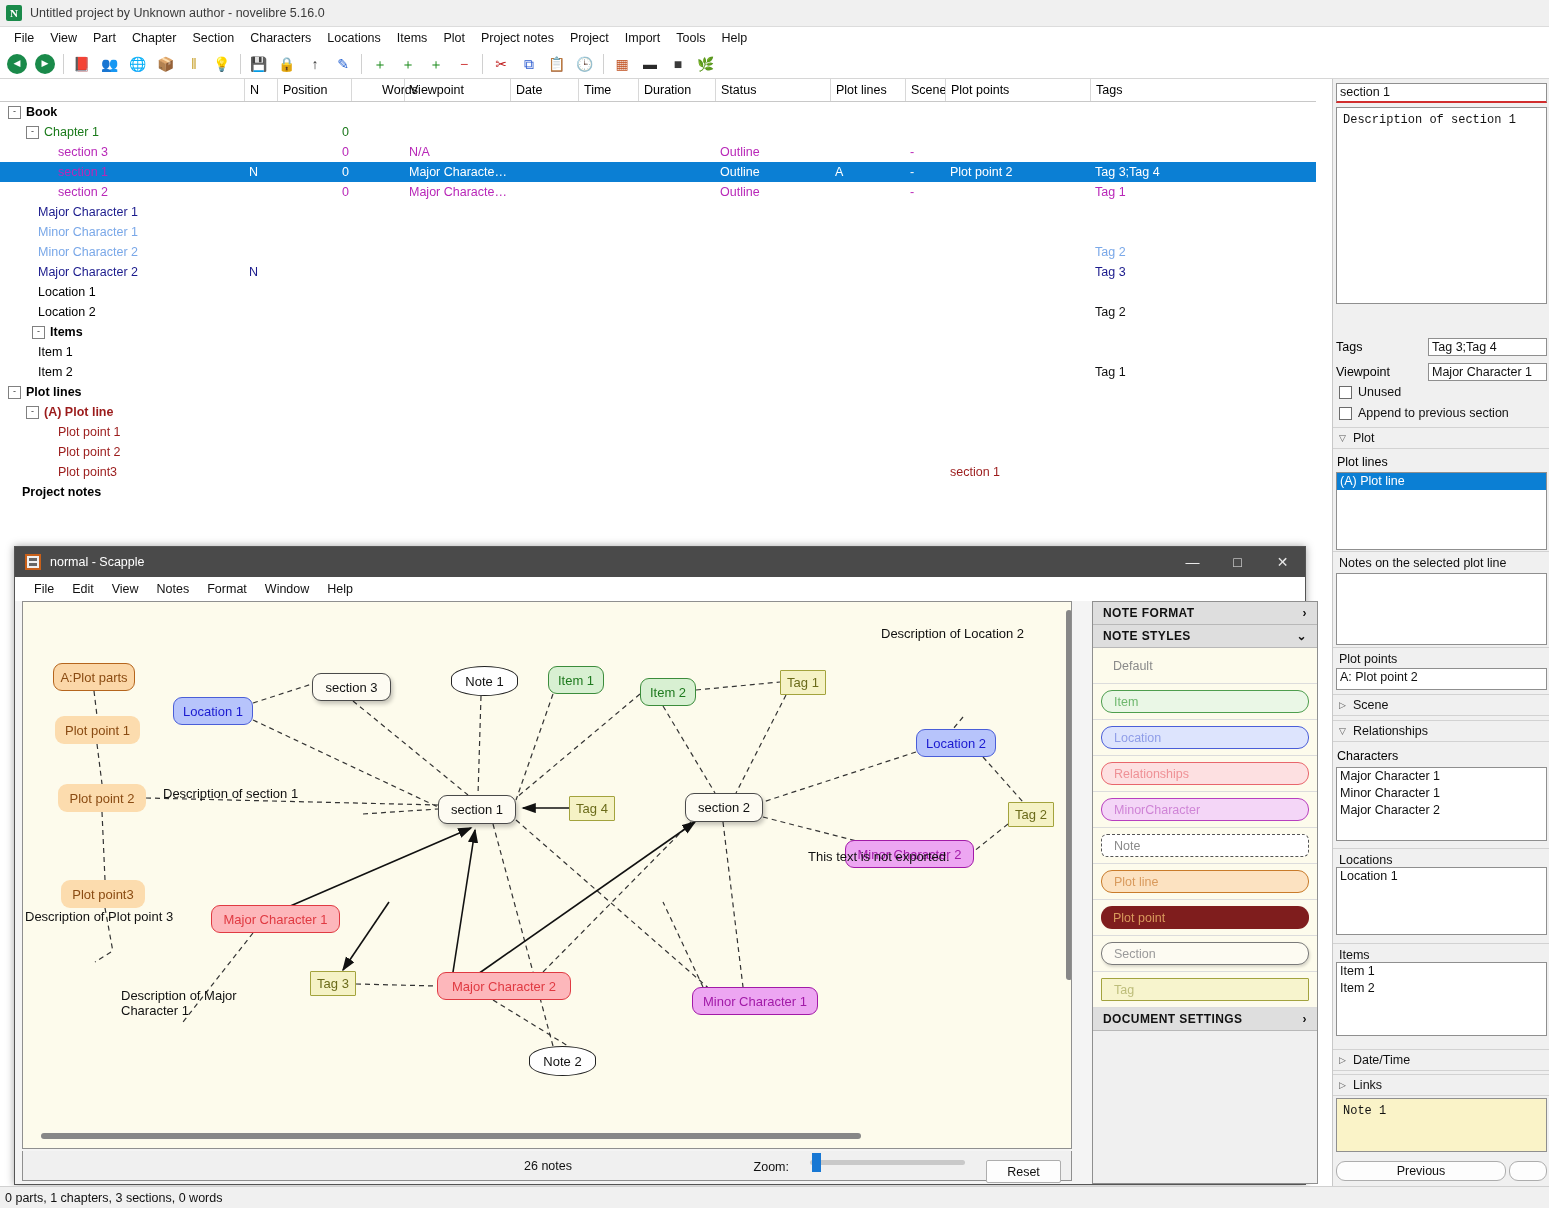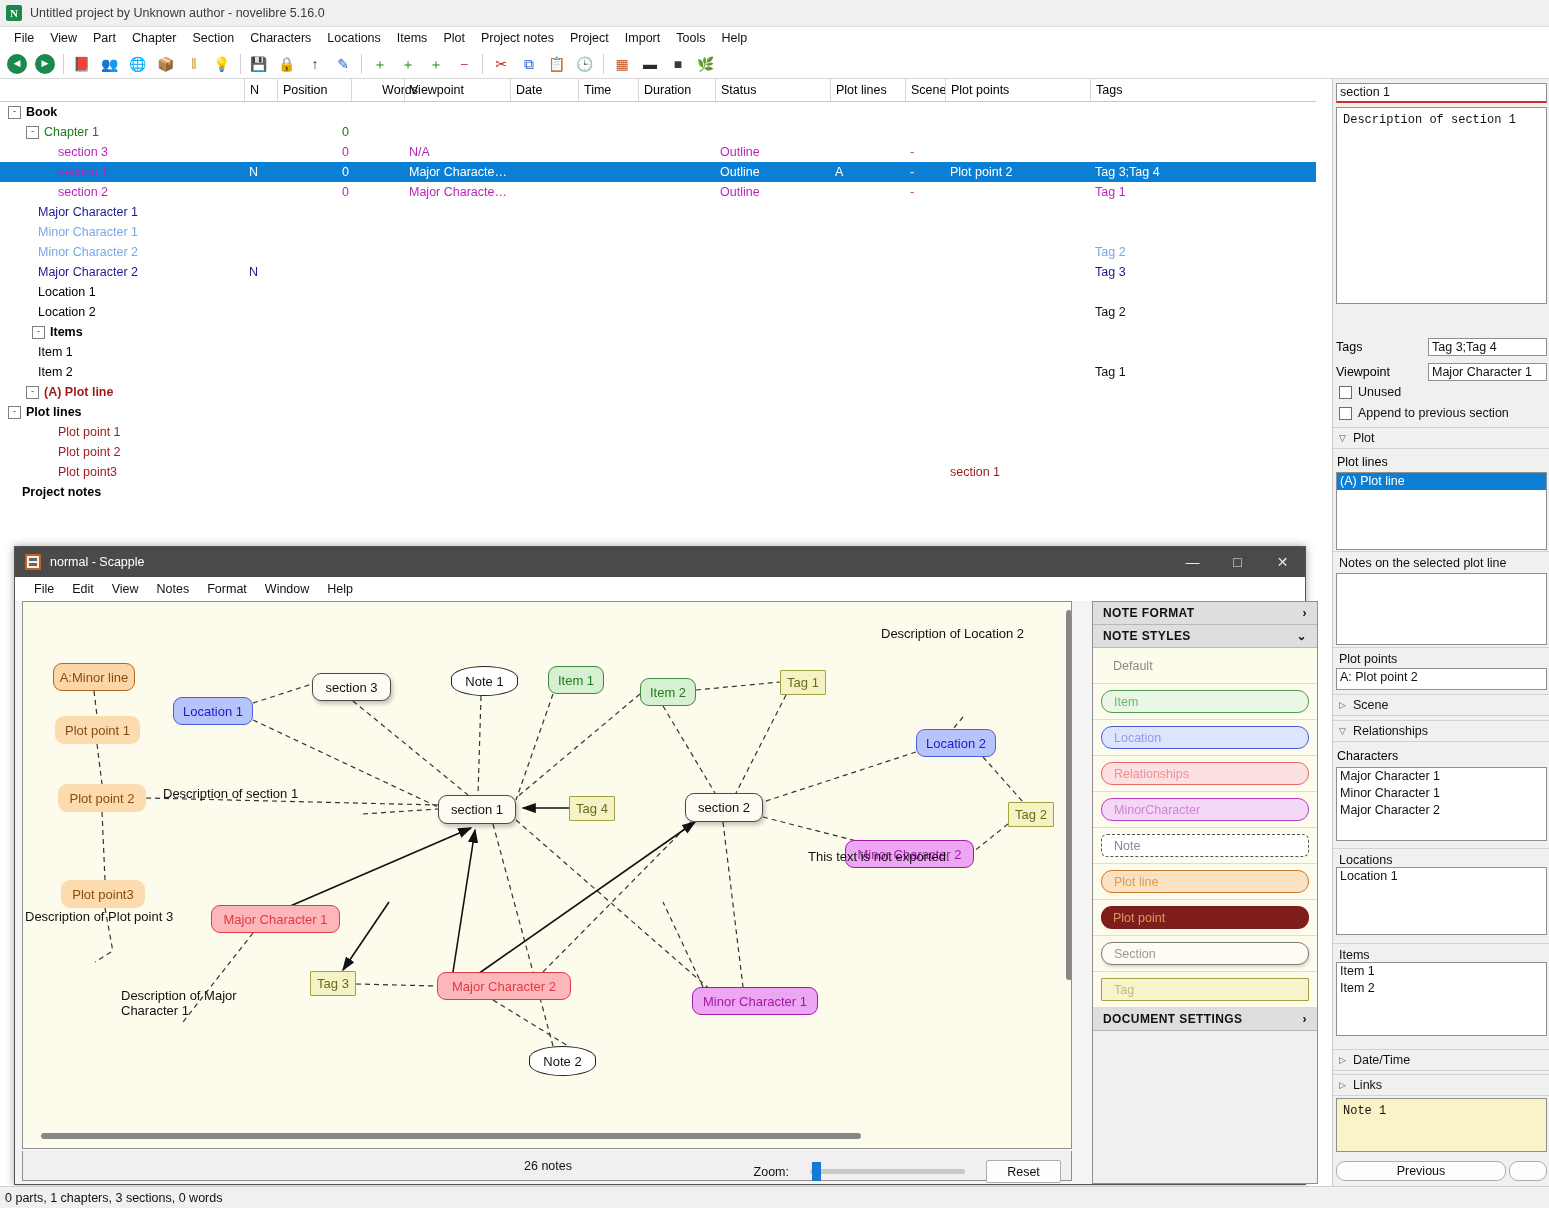--- a/index.html
+++ b/index.html
@@ -149,21 +149,21 @@
   .sw-plotline{background:#fce2c1;border:1px solid #c97b2a;border-radius:11px;color:#d99a5c;}
   .sw-plotpoint{background:#7f1d1d;border:none;border-radius:11px;color:#d99a5c;}
   .sw-section{background:#fdfbf2;border:1px solid #7a7a7a;border-radius:11px;color:#9a9a9a;
     box-shadow:1px 2px 3px rgba(0,0,0,0.15);}
   .sw-tag{background:#f7f4cd;border:1px solid #a3a33d;border-radius:1px;color:#bdbd7a;}
 
   #sc-status{position:absolute;left:7px;top:550px;width:1050px;height:30px;
     background:#f0f0f0;border:1px solid #8f8f8f;border-top:none;box-sizing:border-box;
     display:flex;align-items:center;}
   #sc-notecount{position:absolute;left:0;width:1050px;text-align:center;font-size:12.5px;}
-  #zoomgrp{position:absolute;right:10px;display:flex;align-items:center;gap:21px;margin-top:12px;}
+  #zoomgrp{position:absolute;right:10px;display:flex;gap:21px;margin-top:12px;}
   #zoomlab{font-size:12.5px;}
   #zoomtrack{width:155px;height:5px;background:#c9c9c9;border-radius:3px;position:relative;}
   #zoomthumb{position:absolute;left:2px;top:-7px;width:9px;height:19px;background:#1878d4;}
   #zoomreset{width:73px;height:21px;background:#fdfdfd;border:1px solid #adadad;border-radius:2px;
     font-size:12.5px;display:flex;align-items:center;justify-content:center;}
 
   svg.edges{position:absolute;left:0;top:0;width:1048px;height:546px;pointer-events:none;}
 </style>
 </head>
 <body>
@@ -297,24 +297,24 @@
         <div class="cell" style="left: 8px; width: 236px; padding-left: 24px;"><span class="exp">-</span><span class="lbl-book">Items</span></div>
       </div>
       <div class="trow">
         <div class="cell" style="left: 38px; width: 206px;"><span class="lbl-plain">Item 1</span></div>
       </div>
       <div class="trow">
         <div class="cell" style="left: 38px; width: 206px;"><span class="lbl-plain">Item 2</span></div>
         <div class="cell " style="left: 1095px; width: 149px;">Tag 1</div>
       </div>
       <div class="trow">
+        <div class="cell" style="left: 8px; width: 236px;"><span class="exp">-</span><span class="lbl-book">Plot lines</span></div>
+      </div>
+      <div class="trow">
         <div class="cell" style="left: 26px; width: 218px;"><span class="exp">-</span><span class="lbl-plot" style="font-weight: bold;">(A) Plot line</span></div>
-      </div>
-      <div class="trow">
-        <div class="cell" style="left: 8px; width: 236px;"><span class="exp">-</span><span class="lbl-book">Plot lines</span></div>
       </div>
       <div class="trow">
         <div class="cell" style="left: 58px; width: 186px;"><span class="lbl-plot">Plot point 1</span></div>
       </div>
       <div class="trow">
         <div class="cell" style="left: 58px; width: 186px;"><span class="lbl-plot">Plot point 2</span></div>
       </div>
       <div class="trow">
         <div class="cell" style="left: 58px; width: 186px;"><span class="lbl-plot">Plot point3</span></div>
         <div class="cell lbl-plot" style="left: 950px; width: 139px;">section 1</div>
@@ -506,21 +506,21 @@
         </g>
         <g stroke="#111" stroke-width="1.6" fill="none">
           <path d="M546,206 L500,206" marker-end="url(#arr)"></path>
           <path d="M265,305 L448,226" marker-end="url(#arr)"></path>
           <path d="M430,370 L452,228" marker-end="url(#arr)"></path>
           <path d="M455,372 L672,220" marker-end="url(#arr)"></path>
           <path d="M366,300 L320,368" marker-end="url(#arr)"></path>
         </g>
       </svg>
       <div id="canvas-nodes">
-          <div class="node n-plotline" style="left: 30px; top: 61px; width: 82px; height: 28px;">A:Minor line</div>
+          <div class="node n-plotline" style="left: 30px; top: 61px; width: 82px; height: 28px;">A:Plot parts</div>
           <div class="node n-plotpoint" style="left: 32px; top: 114px; width: 85px; height: 28px;">Plot point 1</div>
           <div class="node n-plotpoint" style="left: 35px; top: 182px; width: 88px; height: 28px;">Plot point 2</div>
           <div class="node n-plotpoint" style="left: 38px; top: 278px; width: 84px; height: 28px;">Plot point3</div>
           <div class="node n-location" style="left: 150px; top: 95px; width: 80px; height: 28px;">Location 1</div>
           <div class="node n-section" style="left: 289px; top: 71px; width: 79px; height: 28px;">section 3</div>
           <div class="node n-note" style="left: 428px; top: 64px; width: 67px; height: 30px;">Note 1</div>
           <div class="node n-item" style="left: 525px; top: 64px; width: 56px; height: 28px;">Item 1</div>
           <div class="node n-item" style="left: 617px; top: 76px; width: 56px; height: 28px;">Item 2</div>
           <div class="node n-tag" style="left: 757px; top: 68px; width: 46px; height: 25px;">Tag 1</div>
           <div class="node n-location" style="left: 893px; top: 127px; width: 80px; height: 28px;">Location 2</div>

